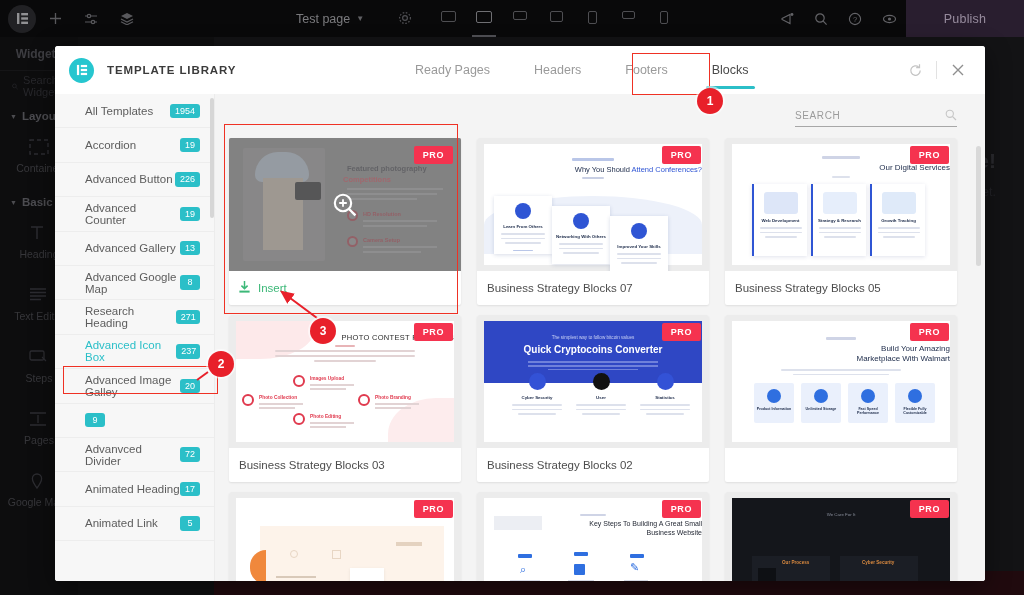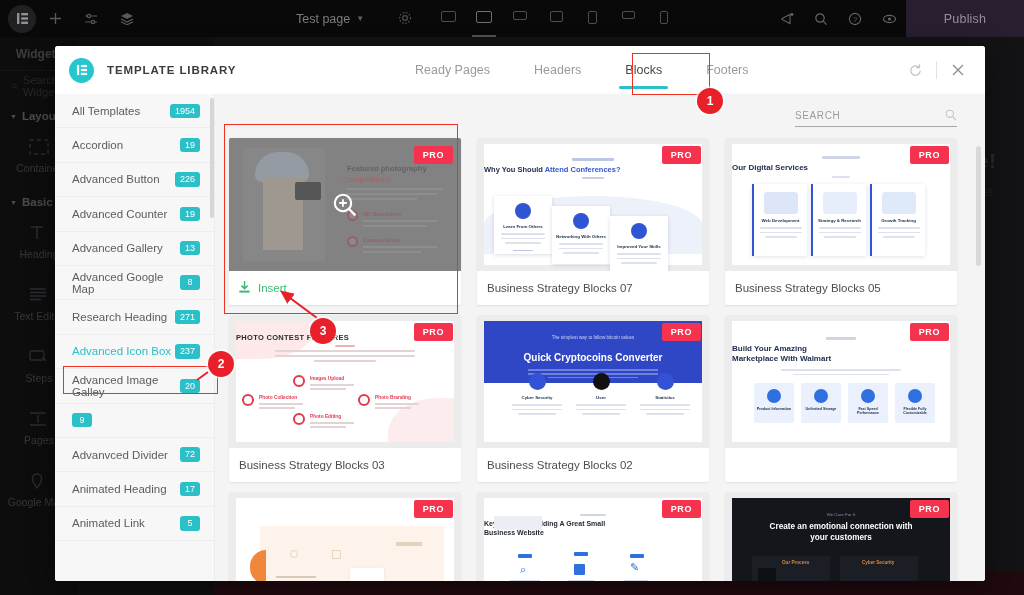--- a/index.html
+++ b/index.html
@@ -143,21 +143,21 @@
 
   .modal-body { flex: 1; display: flex; min-height: 0; background: #f4f4f4; }
 
   .cats {
     width: 160px; flex: none; background: #f7f7f7; position: relative;
     overflow: hidden; border-right: 1px solid #ececec;
   }
   .cats-scroll { padding: 0 0 0 0; }
   .cat {
     height: 34.4px; display: flex; align-items: center; justify-content: space-between;
-    padding: 0 14px 0 17px; font-size: 11.5px; color: #5d5d5d;
+    padding: 0 14px 0 30px; font-size: 11.5px; color: #5d5d5d;
     border-bottom: 1px solid #ededed; position: relative;
   }
   .cat:first-child { border-top: none; }
   .cat.sel { color: #2bbfc8; }
   .badge {
     background: #2bbfc8; color: #fff; font-size: 9px; border-radius: 3px;
     padding: 2px 5px; min-width: 20px; text-align: center; line-height: 1.15;
   }
   .cats-sb {
     position: absolute; right: 0px; top: 4px; width: 4px; height: 120px;
@@ -206,21 +206,21 @@
   }
   .insert-row {
     height: 34px; display: flex; align-items: center; gap: 8px; padding-left: 10px;
     font-size: 11.5px; color: #3cb878;
   }
 
   
   .mini { position: absolute; inset: 0; }
   .mini-inset { position: absolute; left: 7px; right: 7px; top: 6px; bottom: 6px; background: #fff; }
   .t-kicker { height: 3px; background: #cfd4e6; margin: 0 auto 4px; border-radius: 1px; }
-  .t-head { font-size: 7.5px; font-weight: bold; text-align: left; color: #22304e; line-height: 1.25; }
+  .t-head { font-size: 7.5px; font-weight: normal; text-align: right; color: #22304e; line-height: 1.25; }
   .t-sub { height: 2.5px; background: #dde1ec; margin: 3px auto; border-radius: 1px; }
   .circ { border-radius: 50%; display: flex; align-items: center; justify-content: center; }
 
   
   .hl { position: absolute; border: 1.6px solid #ef3124; z-index: 40; pointer-events: none; }
   .num {
     position: absolute; width: 26px; height: 26px; border-radius: 50%;
     background: #e8202a; color: #fff; font-size: 12px; font-weight: bold;
     display: flex; align-items: center; justify-content: center; z-index: 45;
     box-shadow: 0 0 0 2px rgba(255,255,255,.55);
@@ -432,25 +432,25 @@
       <div class="brand-title">TEMPLATE LIBRARY</div>
     </div>
 
     <div class="tabs">
       <div class="tab">
           <span>Ready Pages</span>
         </div>
       <div class="tab">
           <span>Headers</span>
         </div>
+      <div class="tab">
+          <span>Footers</span>
+        </div>
       <div class="tab active">
           <span>Blocks</span>
-        </div>
-      <div class="tab">
-          <span>Footers</span>
         </div>
     </div>
 
     <div class="head-actions">
       <div class="hact">
         <svg width="15" height="15" viewBox="0 0 15 15">
             <path d="M12.2 7.5a4.7 4.7 0 1 1-1.5-3.4" fill="none" stroke="#c4c4c4" stroke-width="1.25"></path>
             <path d="M11.5 1.2v3.3H8.2" fill="none" stroke="#c4c4c4" stroke-width="1.25"></path>
           </svg>
       </div>
@@ -682,21 +682,21 @@
           </div>
           <div class="card-title">Business Strategy Blocks 03</div>
         </div>
 
         <div class="card">
           <div class="thumb" style="background:#ececec">
             <div class="mini-inset" style="overflow:hidden">
               <div style="position:absolute;left:0;right:0;top:0;height:62px;background:#2f47c4"></div>
               <div style="position:relative;text-align:center;padding-top:14px">
                 <div style="font-size:4.6px;color:#c9d1f5">The simplest way to follow bitcoin values</div>
-                <div style="font-size:10px;font-weight:bold;color:#fff;margin-top:12px">Quick Cryptocoins Converter</div>
+                <div style="font-size:10px;font-weight:bold;color:#fff;margin-top:4px">Quick Cryptocoins Converter</div>
                 <div style="width:130px;height:1.8px;background:#6f81db;margin:6px auto 2px"></div>
                 <div style="width:130px;height:1.8px;background:#6f81db;margin:0 auto 2px"></div>
                 <div style="width:90px;height:1.8px;background:#6f81db;margin:0 auto"></div>
               </div>
               <div style="position:absolute;left:22px;top:52px;width:62px;text-align:center">
                 <div class="circ" style="width:17px;height:17px;background:#3352d6;margin:0 auto 5px"></div>
                 <div style="font-size:4.4px;font-weight:bold;color:#22304e">Cyber Security</div>
                 <div class="t-sub" style="width:50px;height:1.5px;margin-top:4px"></div>
                 <div class="t-sub" style="width:50px;height:1.5px"></div>
                 <div class="t-sub" style="width:38px;height:1.5px"></div>
@@ -792,24 +792,20 @@
             <div class="pro">PRO</div>
           </div>
 
         </div>
 
         <div class="card">
           <div class="thumb" style="background:#ececec">
             <div class="mini-inset" style="background:#14161b;overflow:hidden">
               <div style="text-align:center;padding-top:14px">
                 <div style="font-size:4.4px;color:#8a8f9c">We Care For It</div>
-                <div style="font-size:8.2px;font-weight:bold;color:#fff;margin-top:4px;line-height:1.35">
-                  <span>Create an emotional connection with</span><br>
-                  <span>your customers</span>
-                </div>
               </div>
               <div style="position:absolute;left:20px;top:58px;width:78px;height:46px;background:#1b1e25"></div>
               <div style="position:absolute;left:26px;top:70px;width:18px;height:34px;background:#0e1014"></div>
               <div style="position:absolute;left:50px;top:62px;font-size:4.6px;font-weight:bold;color:#d9893f">Our Process</div>
               <div style="position:absolute;left:108px;top:58px;width:78px;height:46px;background:#1b1e25"></div>
               <div style="position:absolute;left:130px;top:62px;font-size:4.6px;font-weight:bold;color:#d9893f">Cyber Security</div>
 
             </div>
             <div class="pro">PRO</div>
           </div>

